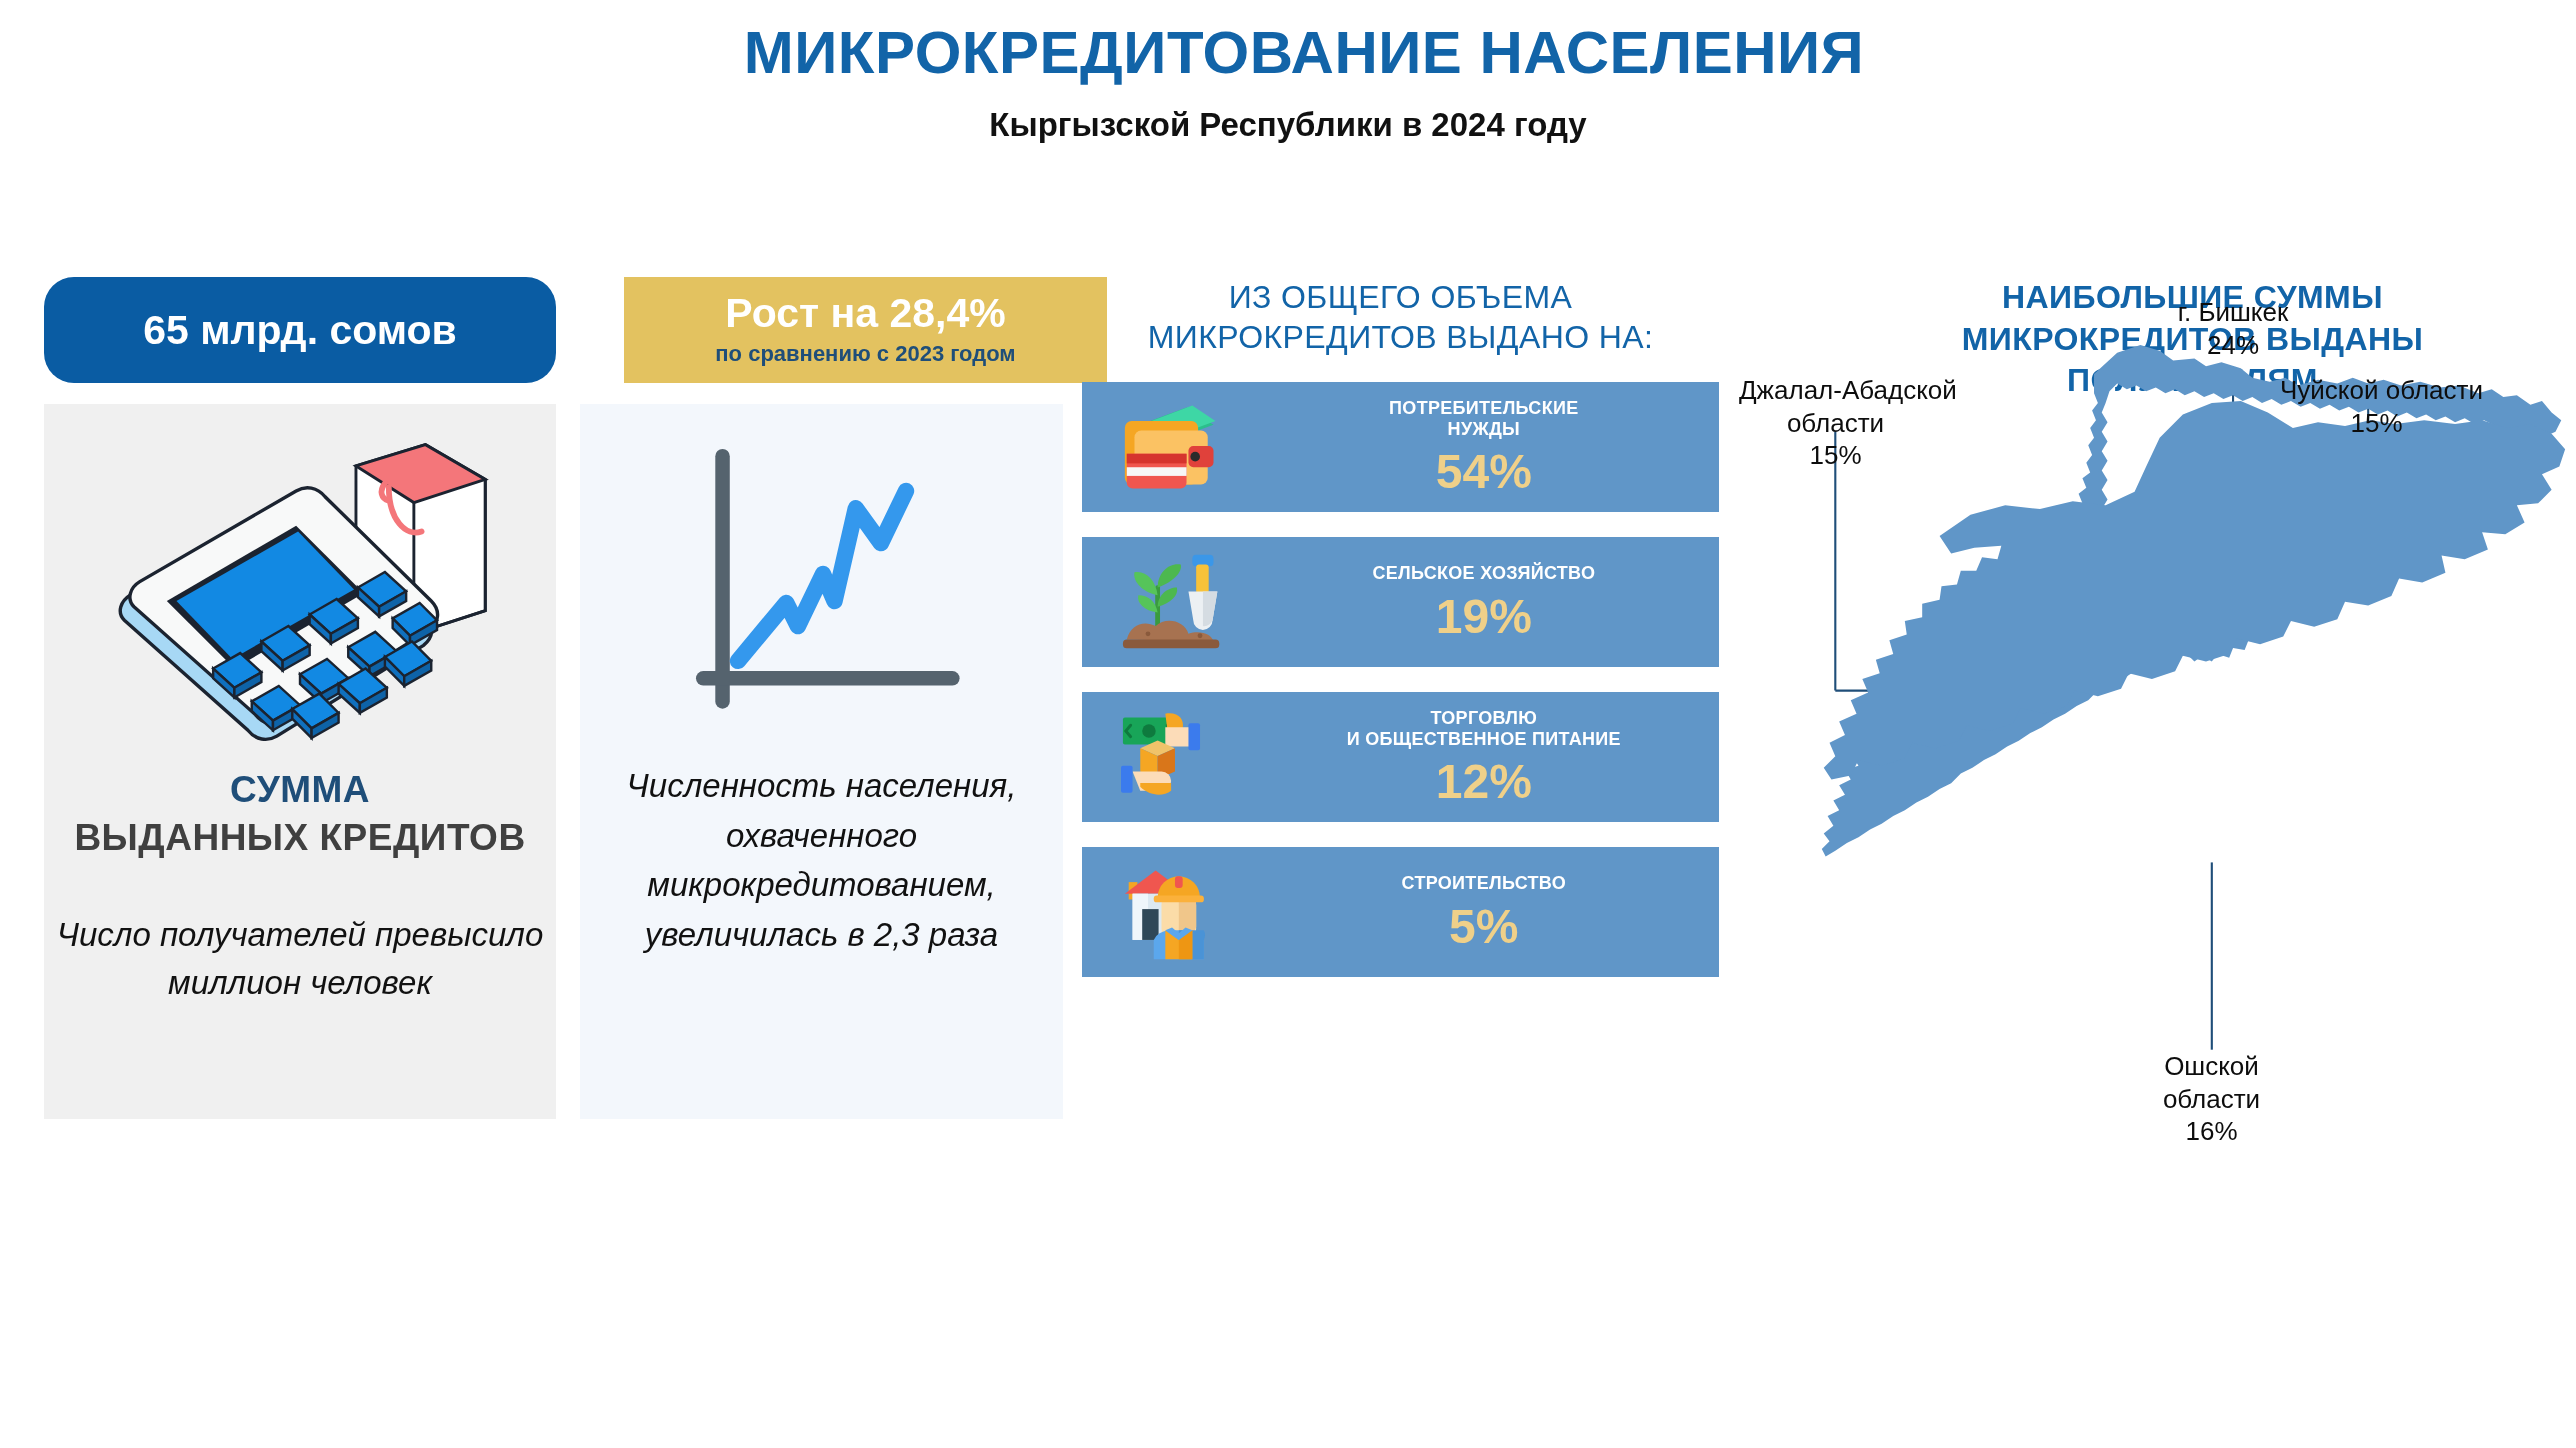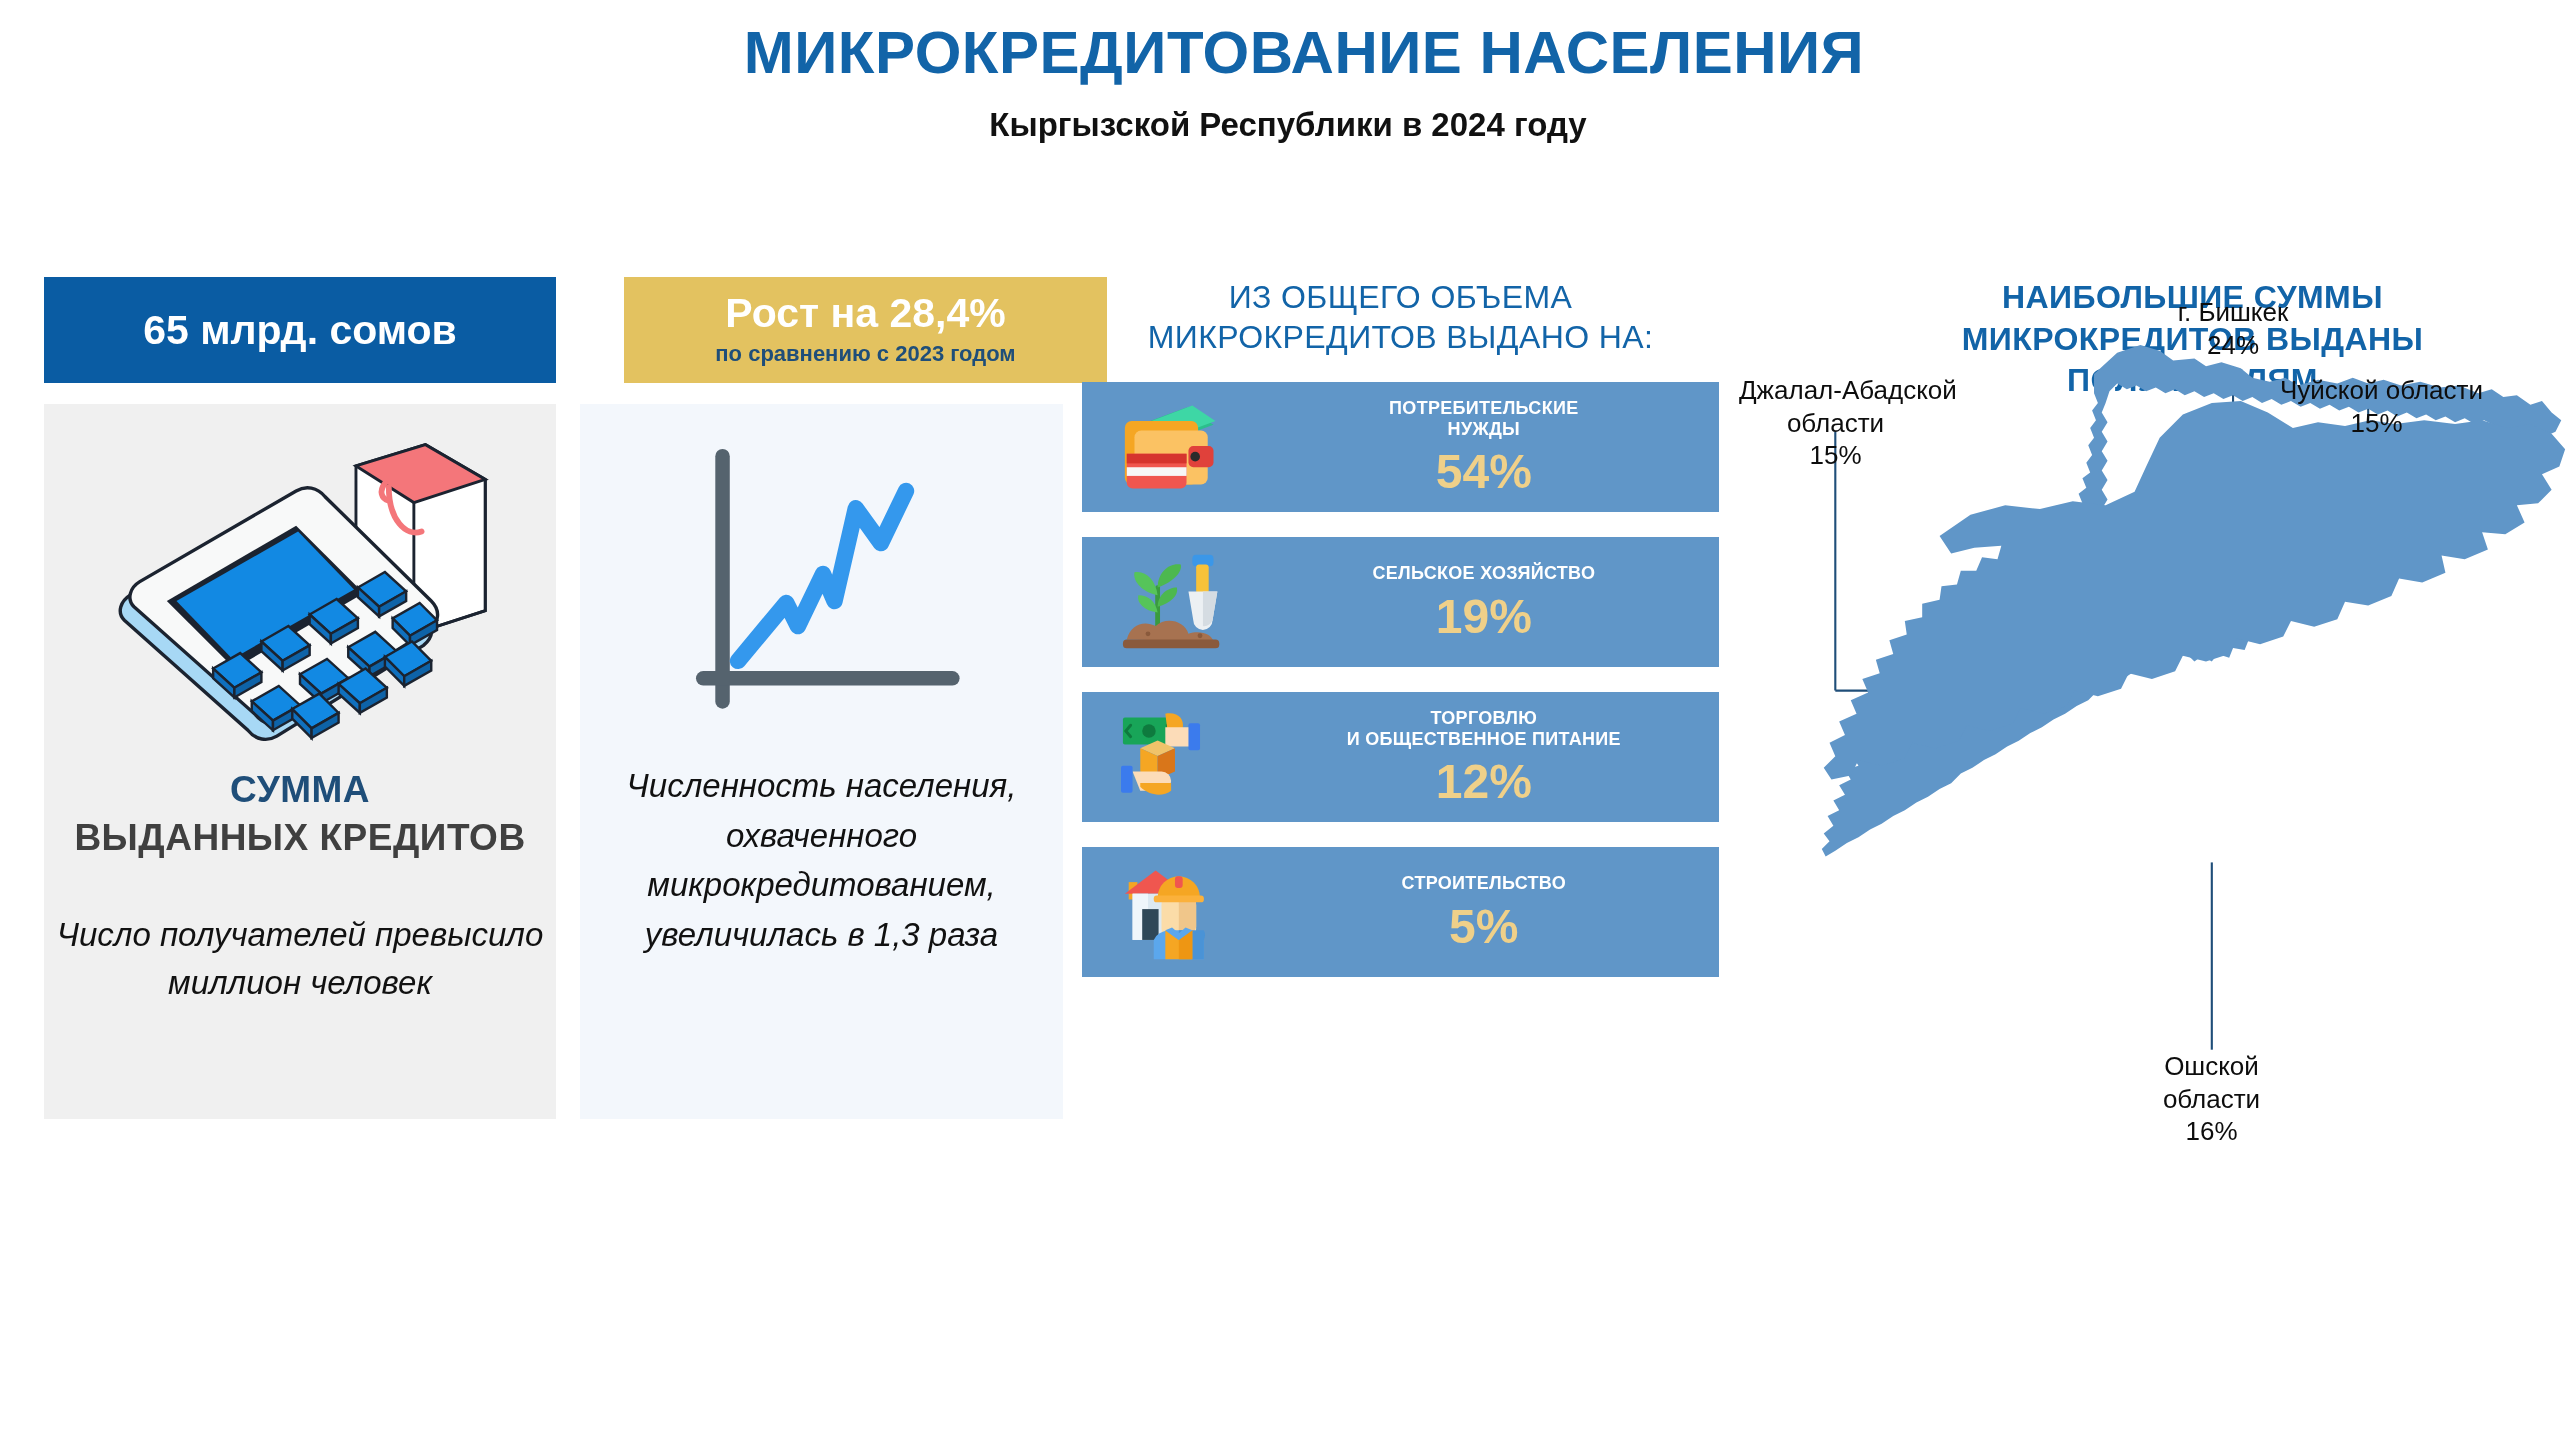--- a/index.html
+++ b/index.html
@@ -23,21 +23,21 @@
 
   
   .banner{
     display:flex;flex-direction:column;align-items:center;justify-content:center;
     text-align:center;
   }
 
   
   #col1{position:absolute;left:44px;top:277px;width:512px;}
   #col1-banner{
-    width:512px;height:106px;background:#0A5CA3;
+    width:512px;height:106px;background:#0A5CA3;border-radius:30px;
   }
   #col1-banner-label{
     color:#ffffff;font-size:41px;font-weight:bold;
   }
   #col1-body{
     margin-top:21px;width:512px;height:715px;background:#F0F0F0;
     position:relative;
   }
   #calculator-icon{position:absolute;left:50%;top:23px;transform:translateX(-50%);}
   #col1-text{
@@ -220,21 +220,21 @@
     <span id="growth-chart-icon">
       <svg width="319" height="309" viewBox="0 0 330 320">
 
         <line x1="62" y1="24" x2="62" y2="278" stroke="#55636E" stroke-width="15" stroke-linecap="round"></line>
         <line x1="42" y1="254" x2="300" y2="254" stroke="#55636E" stroke-width="15" stroke-linecap="round"></line>
 
         <polyline points="78,236 128,176 140,200 166,146 178,174 200,78 226,114 252,60" fill="none" stroke="#3498ED" stroke-width="17" stroke-linecap="round" stroke-linejoin="round"></polyline>
       </svg>
     </span>
 
-    <div id="col2-note">Численность населения, охваченного микрокредитованием, увеличилась в 1,3 раза</div>
+    <div id="col2-note">Численность населения, охваченного микрокредитованием, увеличилась в 2,3 раза</div>
 
   </div>
 </div>
 
 <div id="col3">
 
   <div id="col3-heading">
     <div>ИЗ ОБЩЕГО ОБЪЕМА</div>
     <div>МИКРОКРЕДИТОВ ВЫДАНО НА:</div>
   </div>

